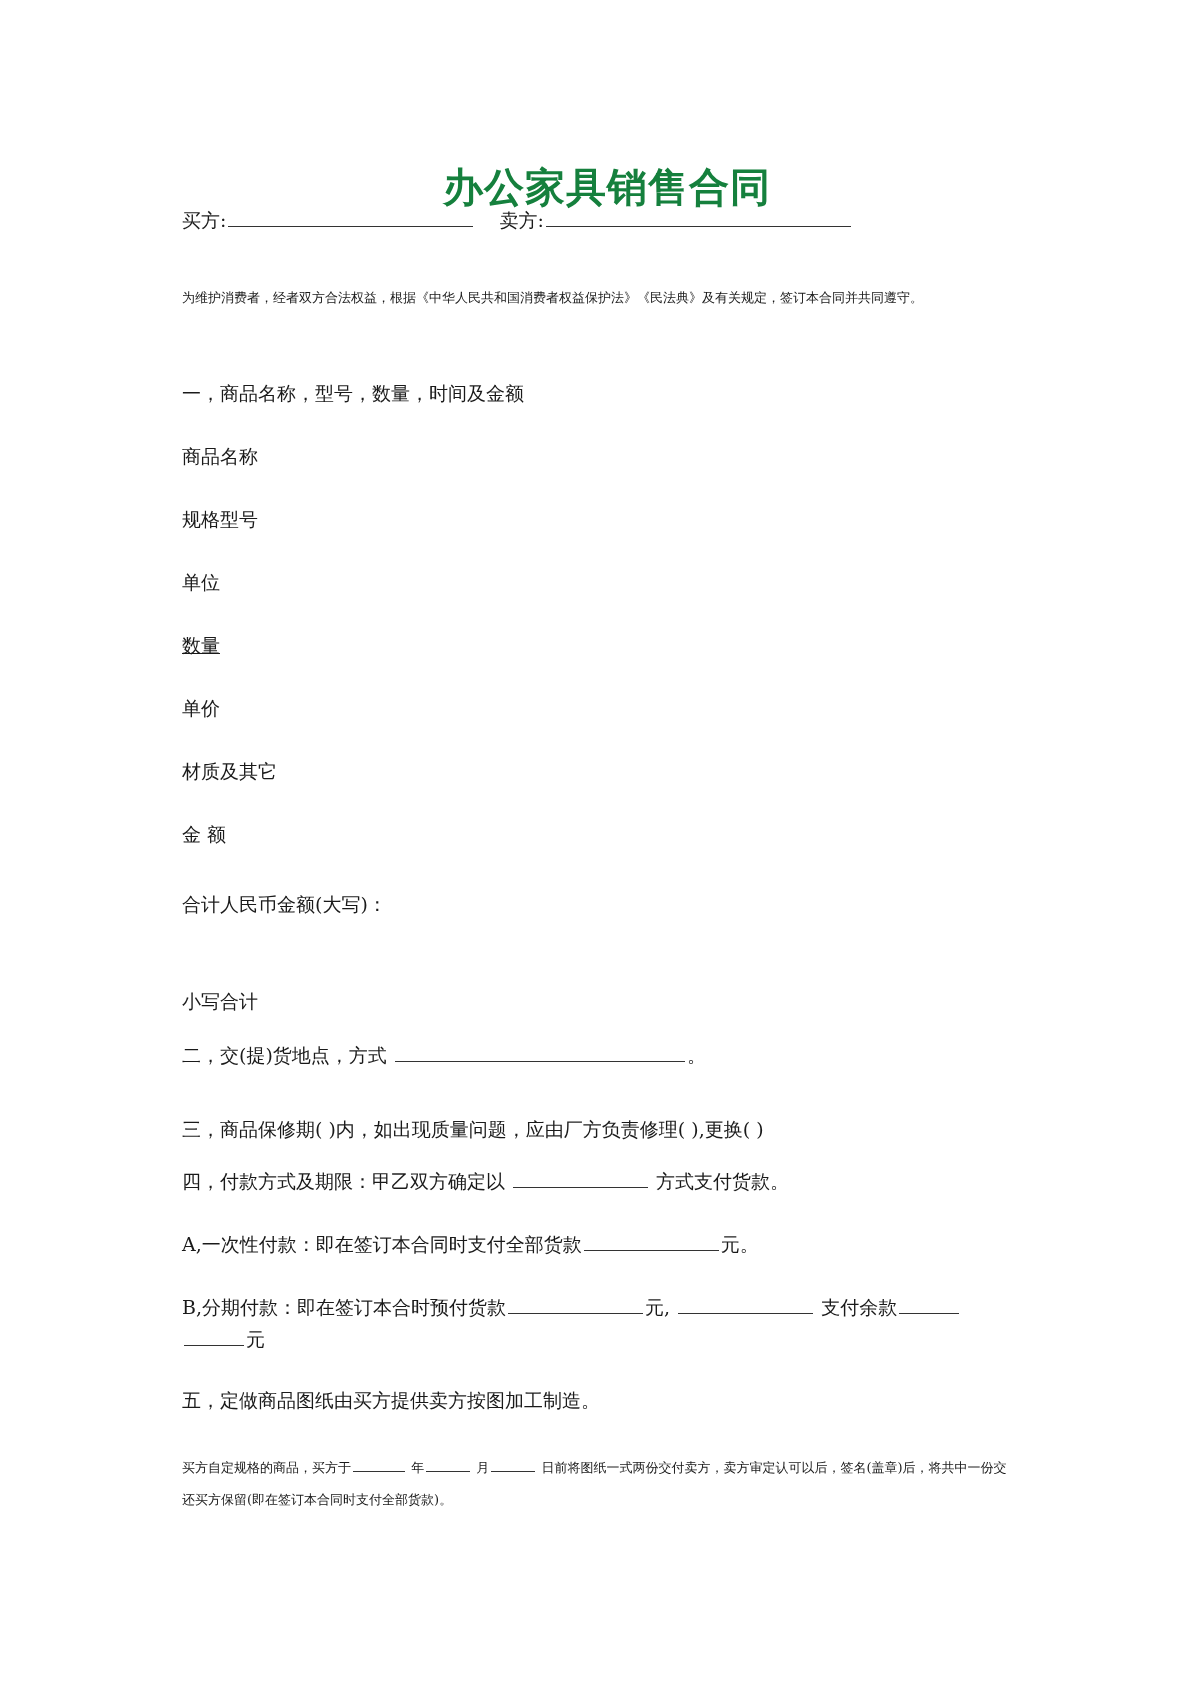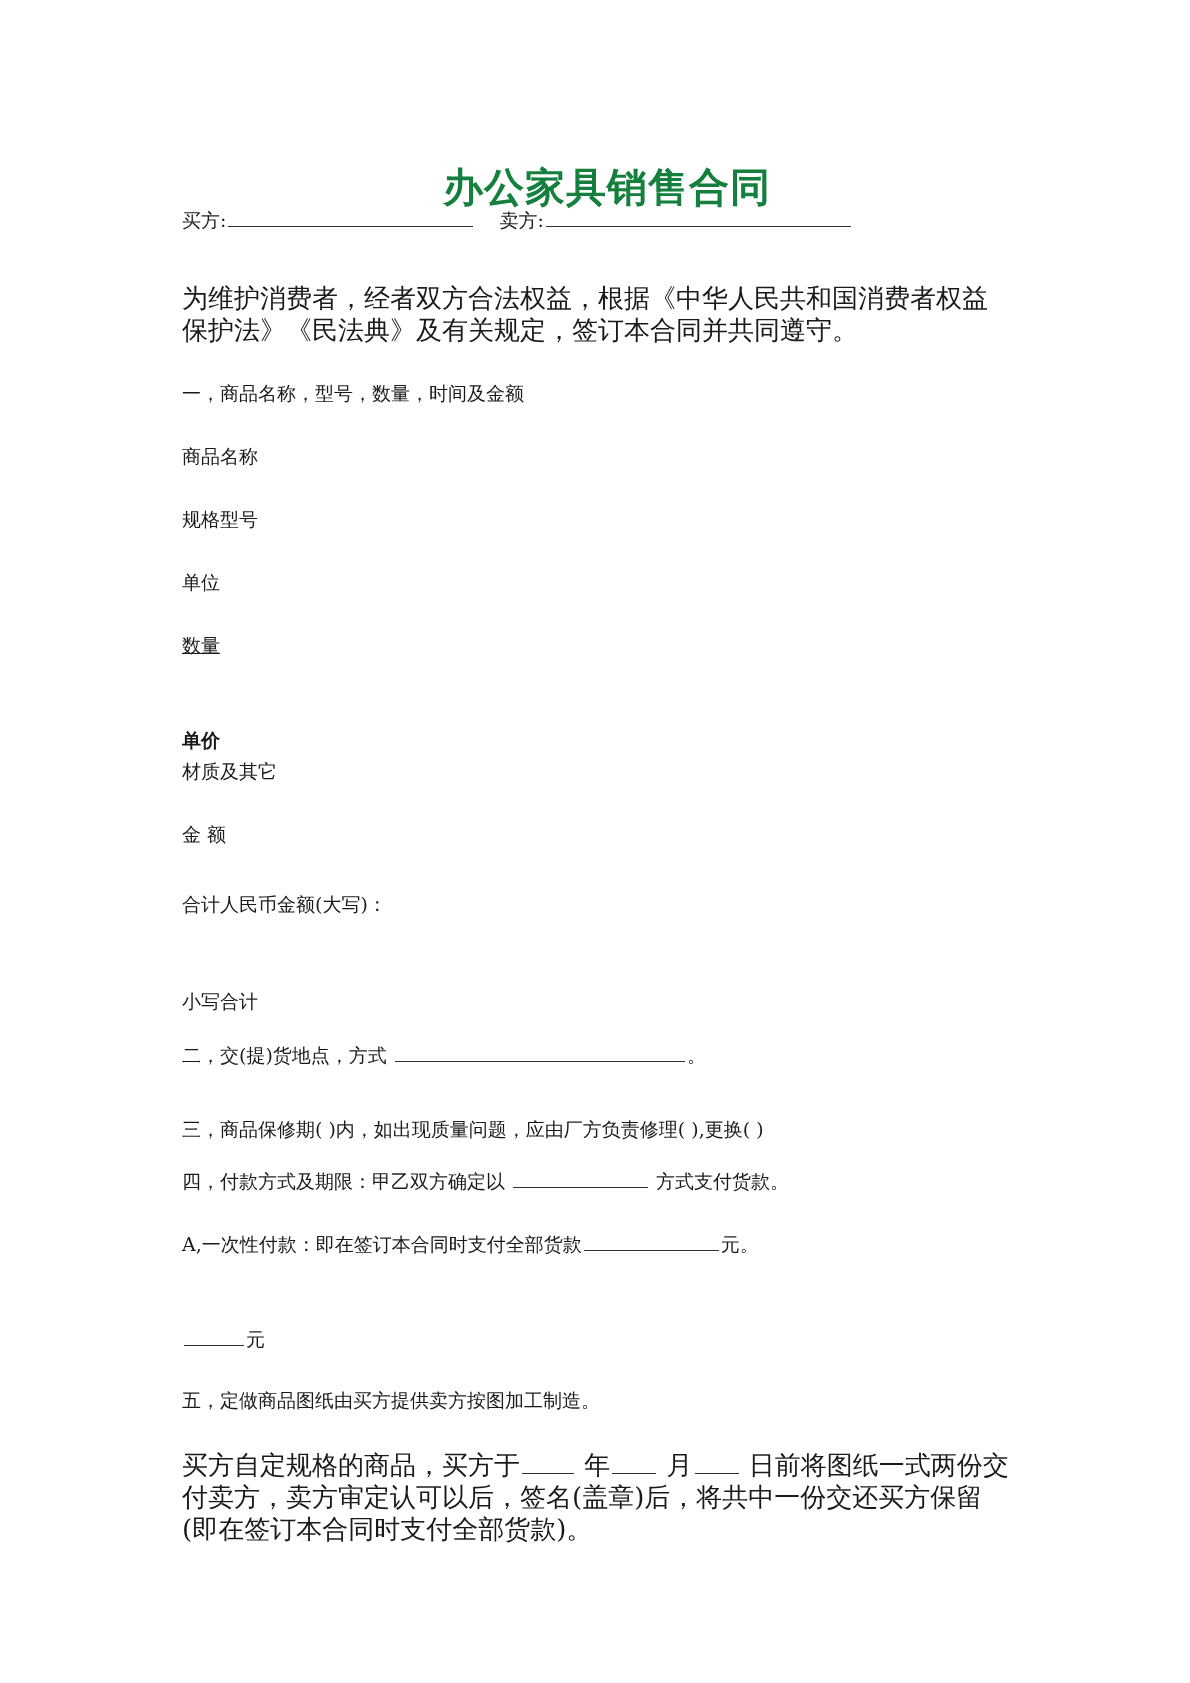--- a/index.html
+++ b/index.html
@@ -3,21 +3,21 @@
 <meta charset="utf-8">
 <style>
   html, body { margin: 0; padding: 0; background: #ffffff; }
   body { width: 1190px; height: 1683px; position: relative; overflow: hidden;
          font-family: "DejaVu Serif", "Liberation Serif", serif; color: #1a1a1a; }
   .page { position: absolute; left: 0; top: 0; width: 1190px; height: 1683px; }
   .title { position: absolute; left: 12px; width: 1190px; top: 162px; text-align: center;
            font-family: "DejaVu Sans", "Liberation Sans", sans-serif; font-weight: bold;
            font-size: 40px; line-height: 50px; color: #15803d; letter-spacing: 1px; }
   .line { position: absolute; left: 182px; font-size: 19px; line-height: 32px; white-space: nowrap; }
-  .para { position: absolute; left: 182px; width: 830px; font-size: 26px; line-height: 32px; }
+  .para { position: absolute; left: 182px; width: 830px; font-size: 13px; line-height: 32px; }
   .blank { display: inline-block; border-bottom: 1px solid #333; height: 22px; vertical-align: baseline; margin: 0 2px; }
   .blank.w-buyer { width: 245px; }
   .blank.w-seller { width: 305px; }
   .blank.w-place { width: 290px; }
   .blank.w-pay { width: 135px; }
   .blank.w-year { width: 52px; }
   .blank.w-m { width: 44px; }
   .blank.w-tail1 { width: 60px; }
   .blank.w-tail2 { width: 60px; }
 </style>
@@ -35,21 +35,21 @@
   </div>
 
   <div class="para" style="top:282px;">为维护消费者，经者双方合法权益，根据《中华人民共和国消费者权益保护法》《民法典》及有关规定，签订本合同并共同遵守。</div>
 
   <div class="line" style="top:377px;">一，商品名称，型号，数量，时间及金额</div>
 
   <div class="line" style="top:440px;">商品名称</div>
   <div class="line" style="top:503px;text-align:center;">规格型号</div>
   <div class="line" style="top:566px;">单位</div>
   <div class="line" style="top:629px;text-decoration:underline;">数量</div>
-  <div class="line" style="top:724px;font-weight:bold;">单价</div>
+  <div class="line" style="top:692px;">单价</div>
   <div class="line" style="top:755px;">材质及其它</div>
   <div class="line" style="top:818px;">金 额</div>
   <div class="line" style="top:881px;margin-top:7px;">合计人民币金额(大写)：</div>
   <div class="line" style="top:944px;margin-top:41px;">小写合计</div>
 
   <div class="line" style="top:1039px;">
     <span>二，交(提)货地点，方式</span>
     <span class="blank w-place"></span><span>。</span>
   </div>
 
@@ -58,20 +58,25 @@
   <div class="line" style="top:1165px;">
     <span>四，付款方式及期限：甲乙双方确定以</span>
     <span class="blank w-pay"></span>
     <span>方式支付货款。</span>
   </div>
 
   <div class="line" style="top:1228px;">
     <span>A,一次性付款：即在签订本合同时支付全部货款</span><span class="blank w-pay"></span><span>元。</span>
   </div>
 
+  <div class="line" style="top:1291px;">
+    <span>B,分期付款：即在签订本合时预付货款</span><span class="blank w-pay"></span><span>元,</span>
+    <span class="blank w-pay"></span>
+    <span>支付余款</span><span class="blank w-tail1"></span>
+  </div>
   <div class="line" style="top:1323px;">
     <span class="blank w-tail2"></span><span>元</span>
   </div>
 
   <div class="line" style="top:1386px;font-family:Liberation Mono, monospace;">五，定做商品图纸由买方提供卖方按图加工制造。</div>
 
   <div class="para" style="top:1449px;">
     <span>买方自定规格的商品，买方于</span><span class="blank w-year"></span>
     <span>年</span><span class="blank w-m"></span>
     <span>月</span><span class="blank w-m"></span>

